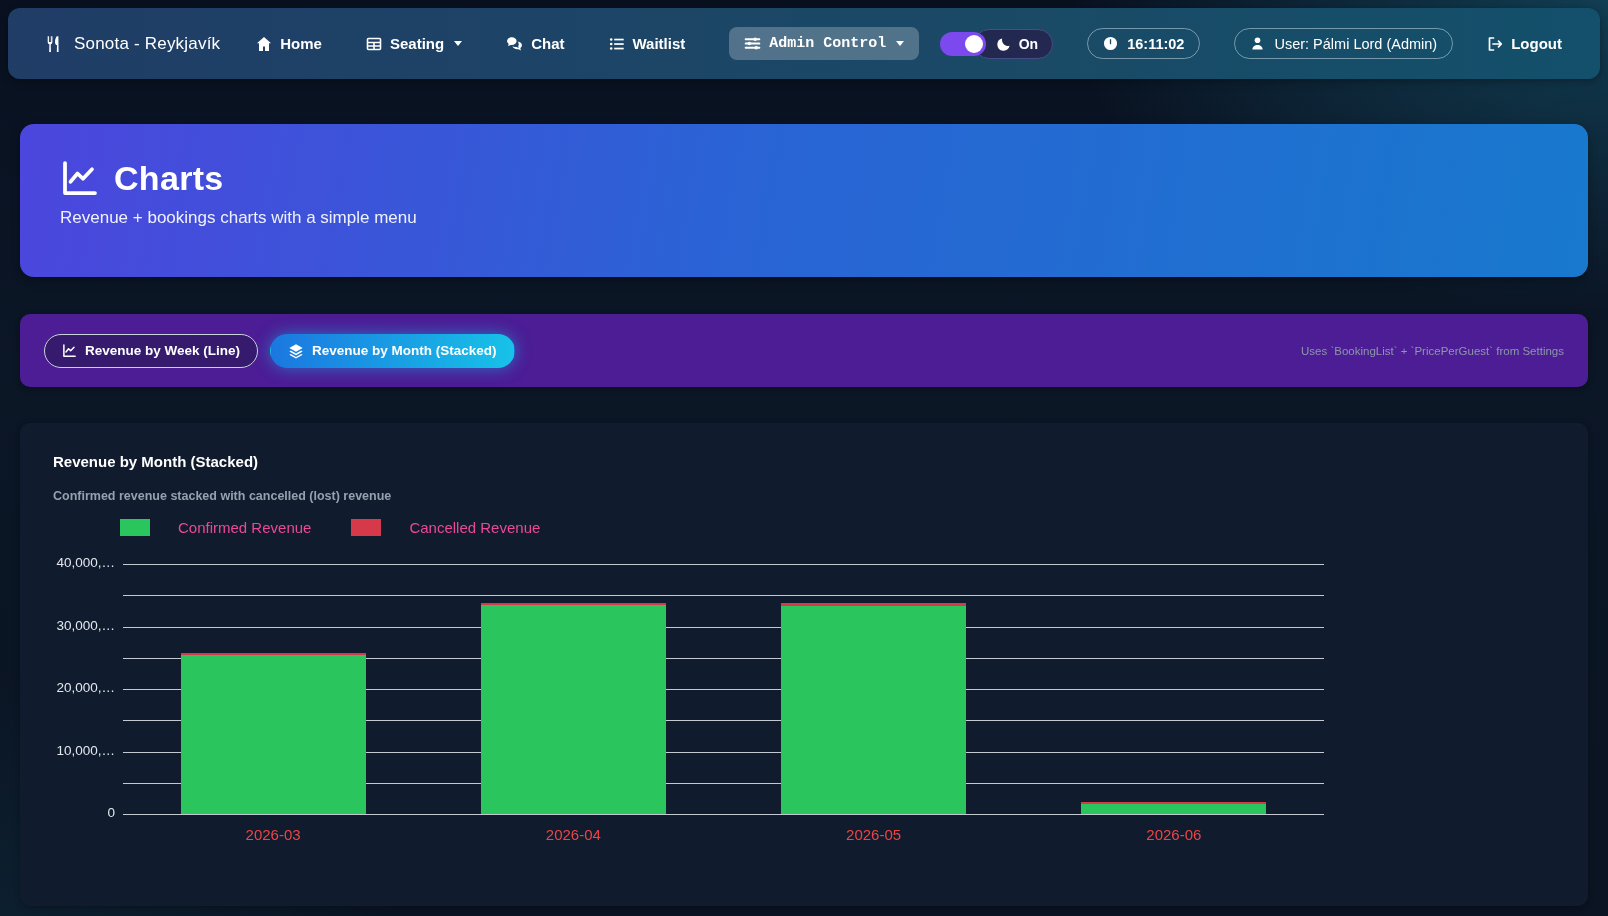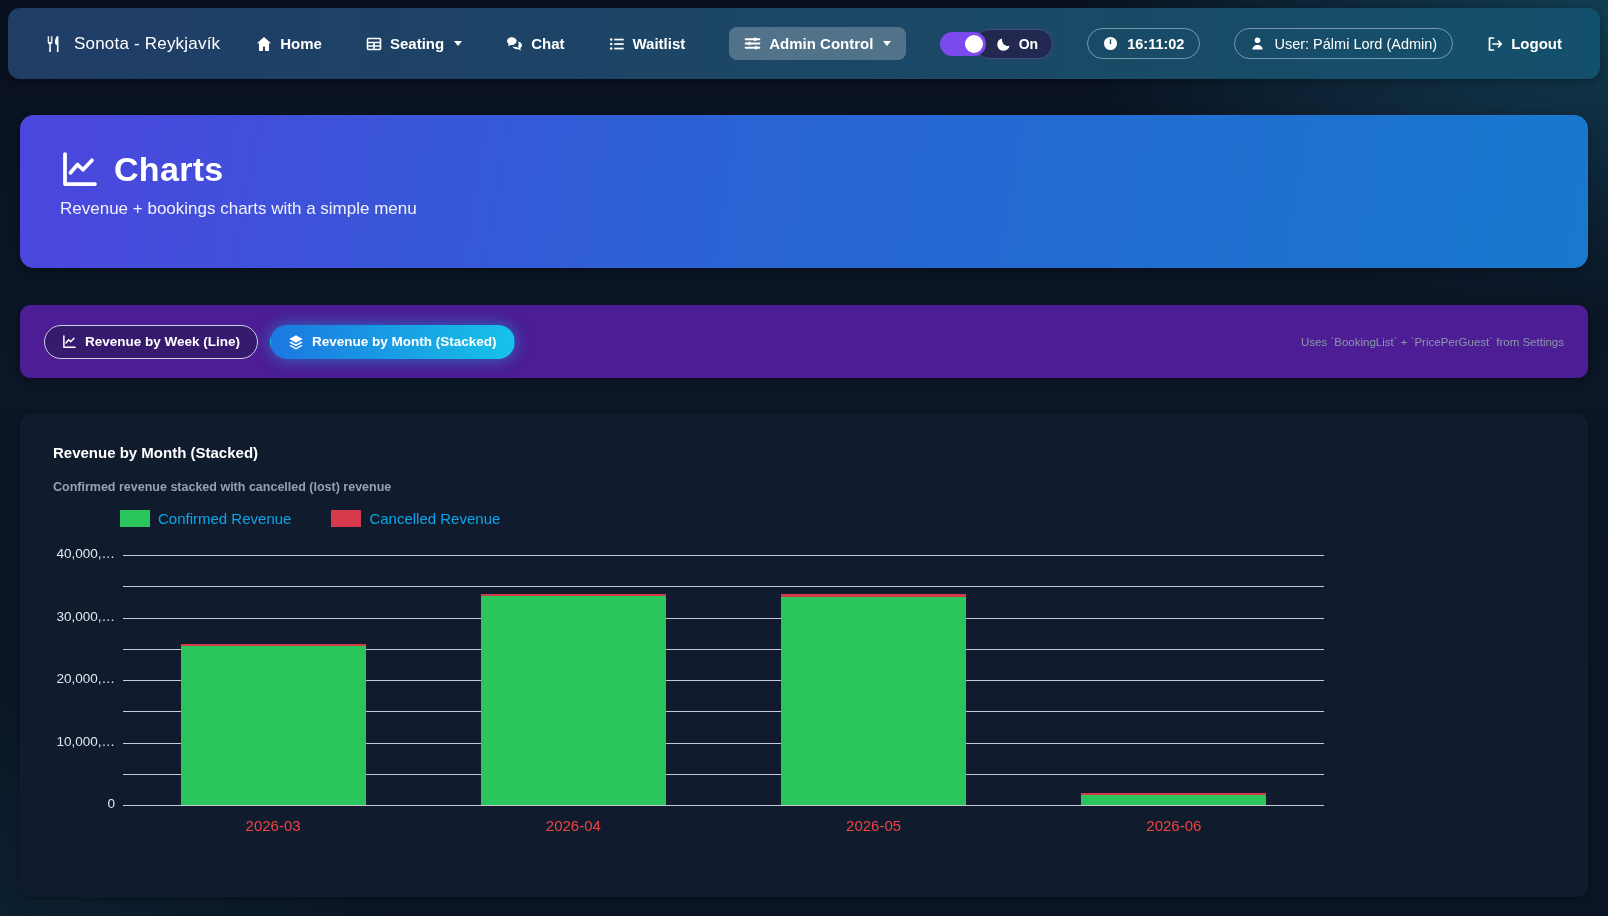--- a/index.html
+++ b/index.html
@@ -18,21 +18,21 @@
   .navbar{
     margin:8px 8px 0 8px; height:71px; border-radius:12px;
     background:linear-gradient(90deg,#203d66 0%,#1a4a66 65%,#13506b 100%);
     display:flex; align-items:center; padding:0 38px;
     box-shadow:0 2px 8px rgba(0,0,0,.35);
   }
   .brand{ display:flex; align-items:center; gap:10px; font-size:17px; letter-spacing:.2px; cursor:pointer; }
   .nav-links{ display:flex; align-items:center; gap:44px; margin-left:36px; }
   .nav-link{ display:flex; align-items:center; gap:8px; font-weight:bold; font-size:15px; cursor:pointer; white-space:nowrap; }
   .nav-pill{
-    background:rgba(255,255,255,.24); padding:8px 15px; border-radius:8px;
+    background:rgba(255,255,255,.24); padding:8px 15px; border-radius:8px;font-family:Liberation Mono, monospace;
   }
   .caret{ width:0;height:0;border-left:4px solid transparent;border-right:4px solid transparent;border-top:5px solid #fff; margin-left:2px;}
   .nav-right{ margin-left:auto; display:flex; align-items:center; gap:34px; }
   .toggle-group{ display:flex; align-items:center; }
   .toggle-track{
     width:46px; height:24px; border-radius:12px; background:#7c49ee; position:relative; z-index:2; cursor:pointer;
   }
   .toggle-knob{ position:absolute; right:3px; top:3px; width:18px; height:18px; border-radius:50%; background:#fff; }
   .toggle-label-pill{
     margin-left:-12px; height:30px; border-radius:15px; border:1px solid #474e85;
@@ -40,21 +40,21 @@
     font-weight:bold; font-size:14px;
   }
   .badge-pill{
     height:31px; border-radius:16px; border:1px solid rgba(182,203,219,.6);
     display:flex; align-items:center; gap:9px; padding:0 15px; font-size:14.5px; white-space:nowrap;
   }
   .badge-pill.bold{ font-weight:bold; }
   .logout{ display:flex; align-items:center; gap:8px; font-weight:bold; font-size:15px; cursor:pointer; }
 
   
-  .container{ padding:0 20px; }
+  .container{ padding:9px 20px; }
 
   .hero{
     margin-top:36px; height:153px; border-radius:14px;
     background:linear-gradient(100deg,#4c46dd 0%,#2a63d5 45%,#1879cd 100%);
     padding:34px 40px 0 40px;
     box-shadow:0 3px 10px rgba(0,0,0,.3);
   }
   .hero-title-row{ display:flex; align-items:center; gap:14px; }
   .hero-title{ font-size:34px; font-weight:bold; letter-spacing:.3px; }
   .hero-sub{ margin-top:10px; font-size:17px; color:rgba(255,255,255,.92); }
@@ -79,21 +79,21 @@
   .menu-hint{ margin-left:auto; font-size:11.5px; color:#8b98a8; }
 
   .chart-card{
     margin-top:36px; height:483px; border-radius:10px; background:#101b2d;
     position:relative; box-shadow:0 2px 6px rgba(0,0,0,.3);
   }
   .chart-card-title{ position:absolute; left:33px; top:30px; font-size:15px; font-weight:bold; }
   .chart-card-sub{ position:absolute; left:33px; top:66px; font-size:12.5px; font-weight:bold; color:#95a1af; }
 
   .legend{ position:absolute; left:100px; top:96px; display:flex; align-items:center; gap:40px; }
-  .legend-item{ display:flex; align-items:center; gap:8px; font-size:15px; color:#0ea5e9; cursor:pointer; }
+  .legend-item{ display:flex; align-items:center; gap:28px; font-size:15px; color:#ec4899; cursor:pointer; }
   .legend-swatch{ width:30px; height:17px; display:inline-block; }
 
   .plot{ position:absolute; left:103px; top:141px; width:1201px; height:250px; }
   .gridline{ position:absolute; left:0; width:100%; height:1px; background:rgba(236,242,247,.82); }
   .ytick{ position:absolute; width:62px; left:-70px; text-align:right; font-size:13.5px; color:#e2e8ee; transform:translateY(-9px); }
   .bar-seg{ position:absolute; }
   .xtick{ position:absolute; top:262px; width:120px; text-align:center; font-size:15px; color:#ef4444; }
 </style>
 </head>
 <body>

